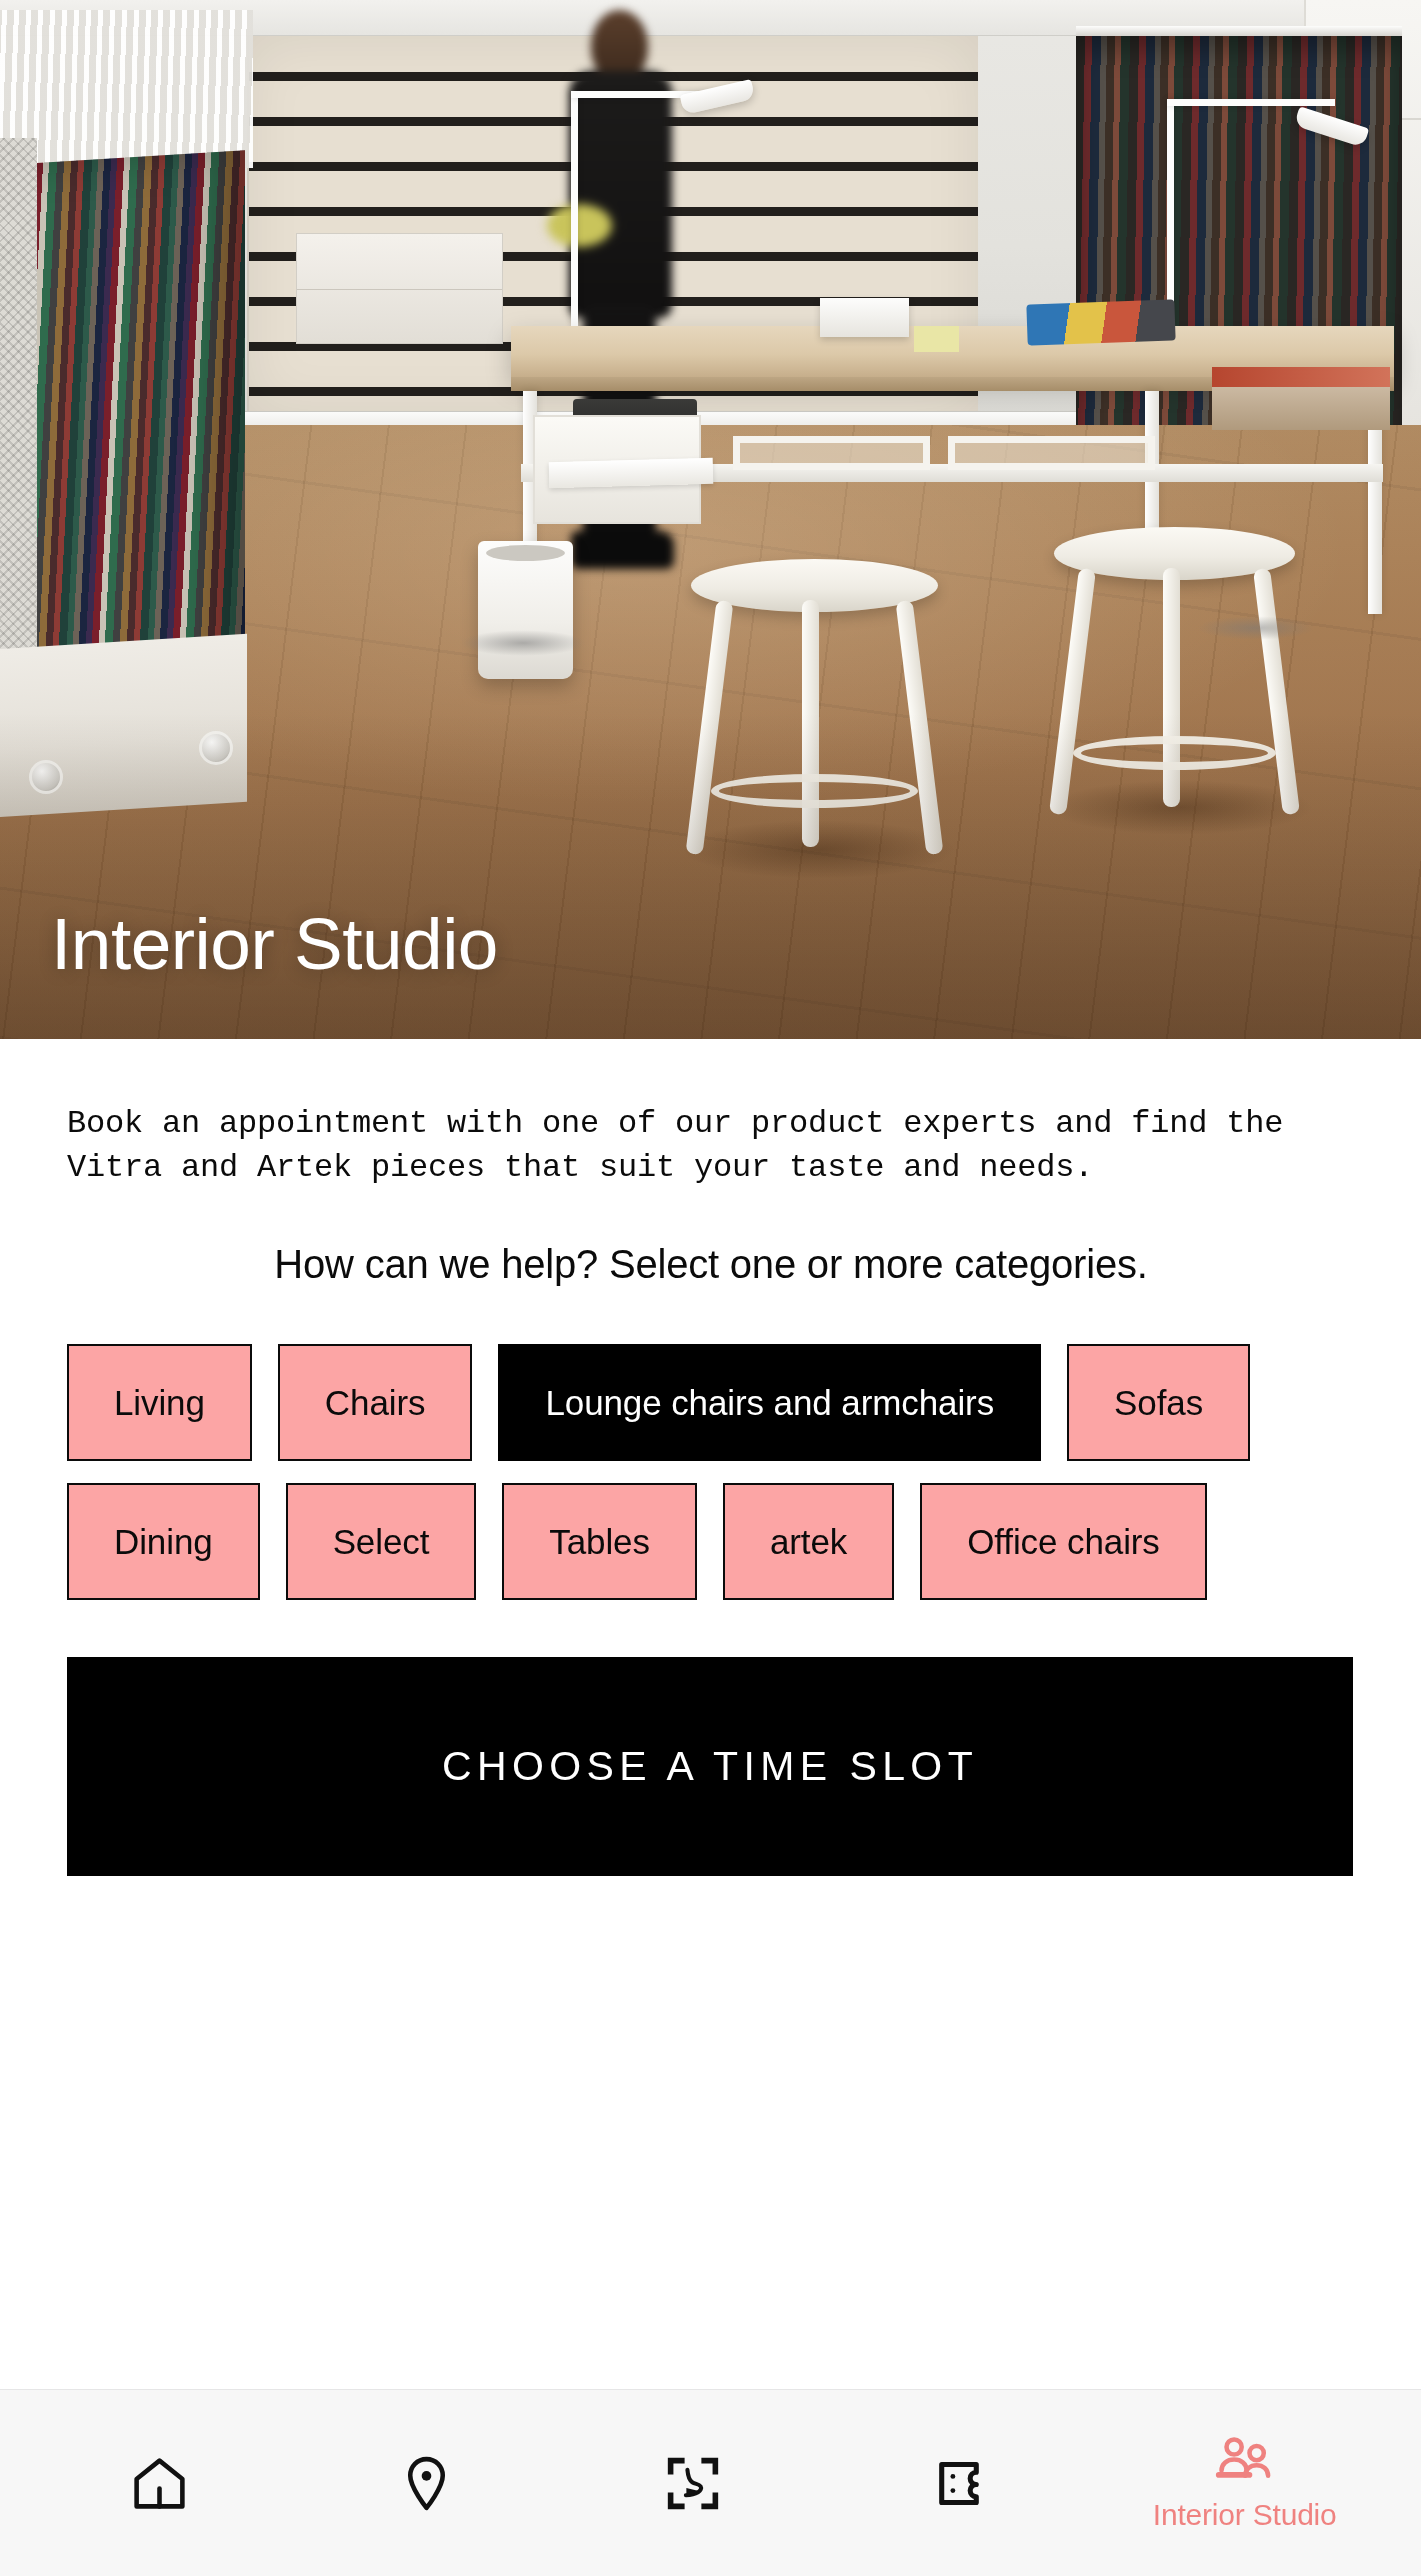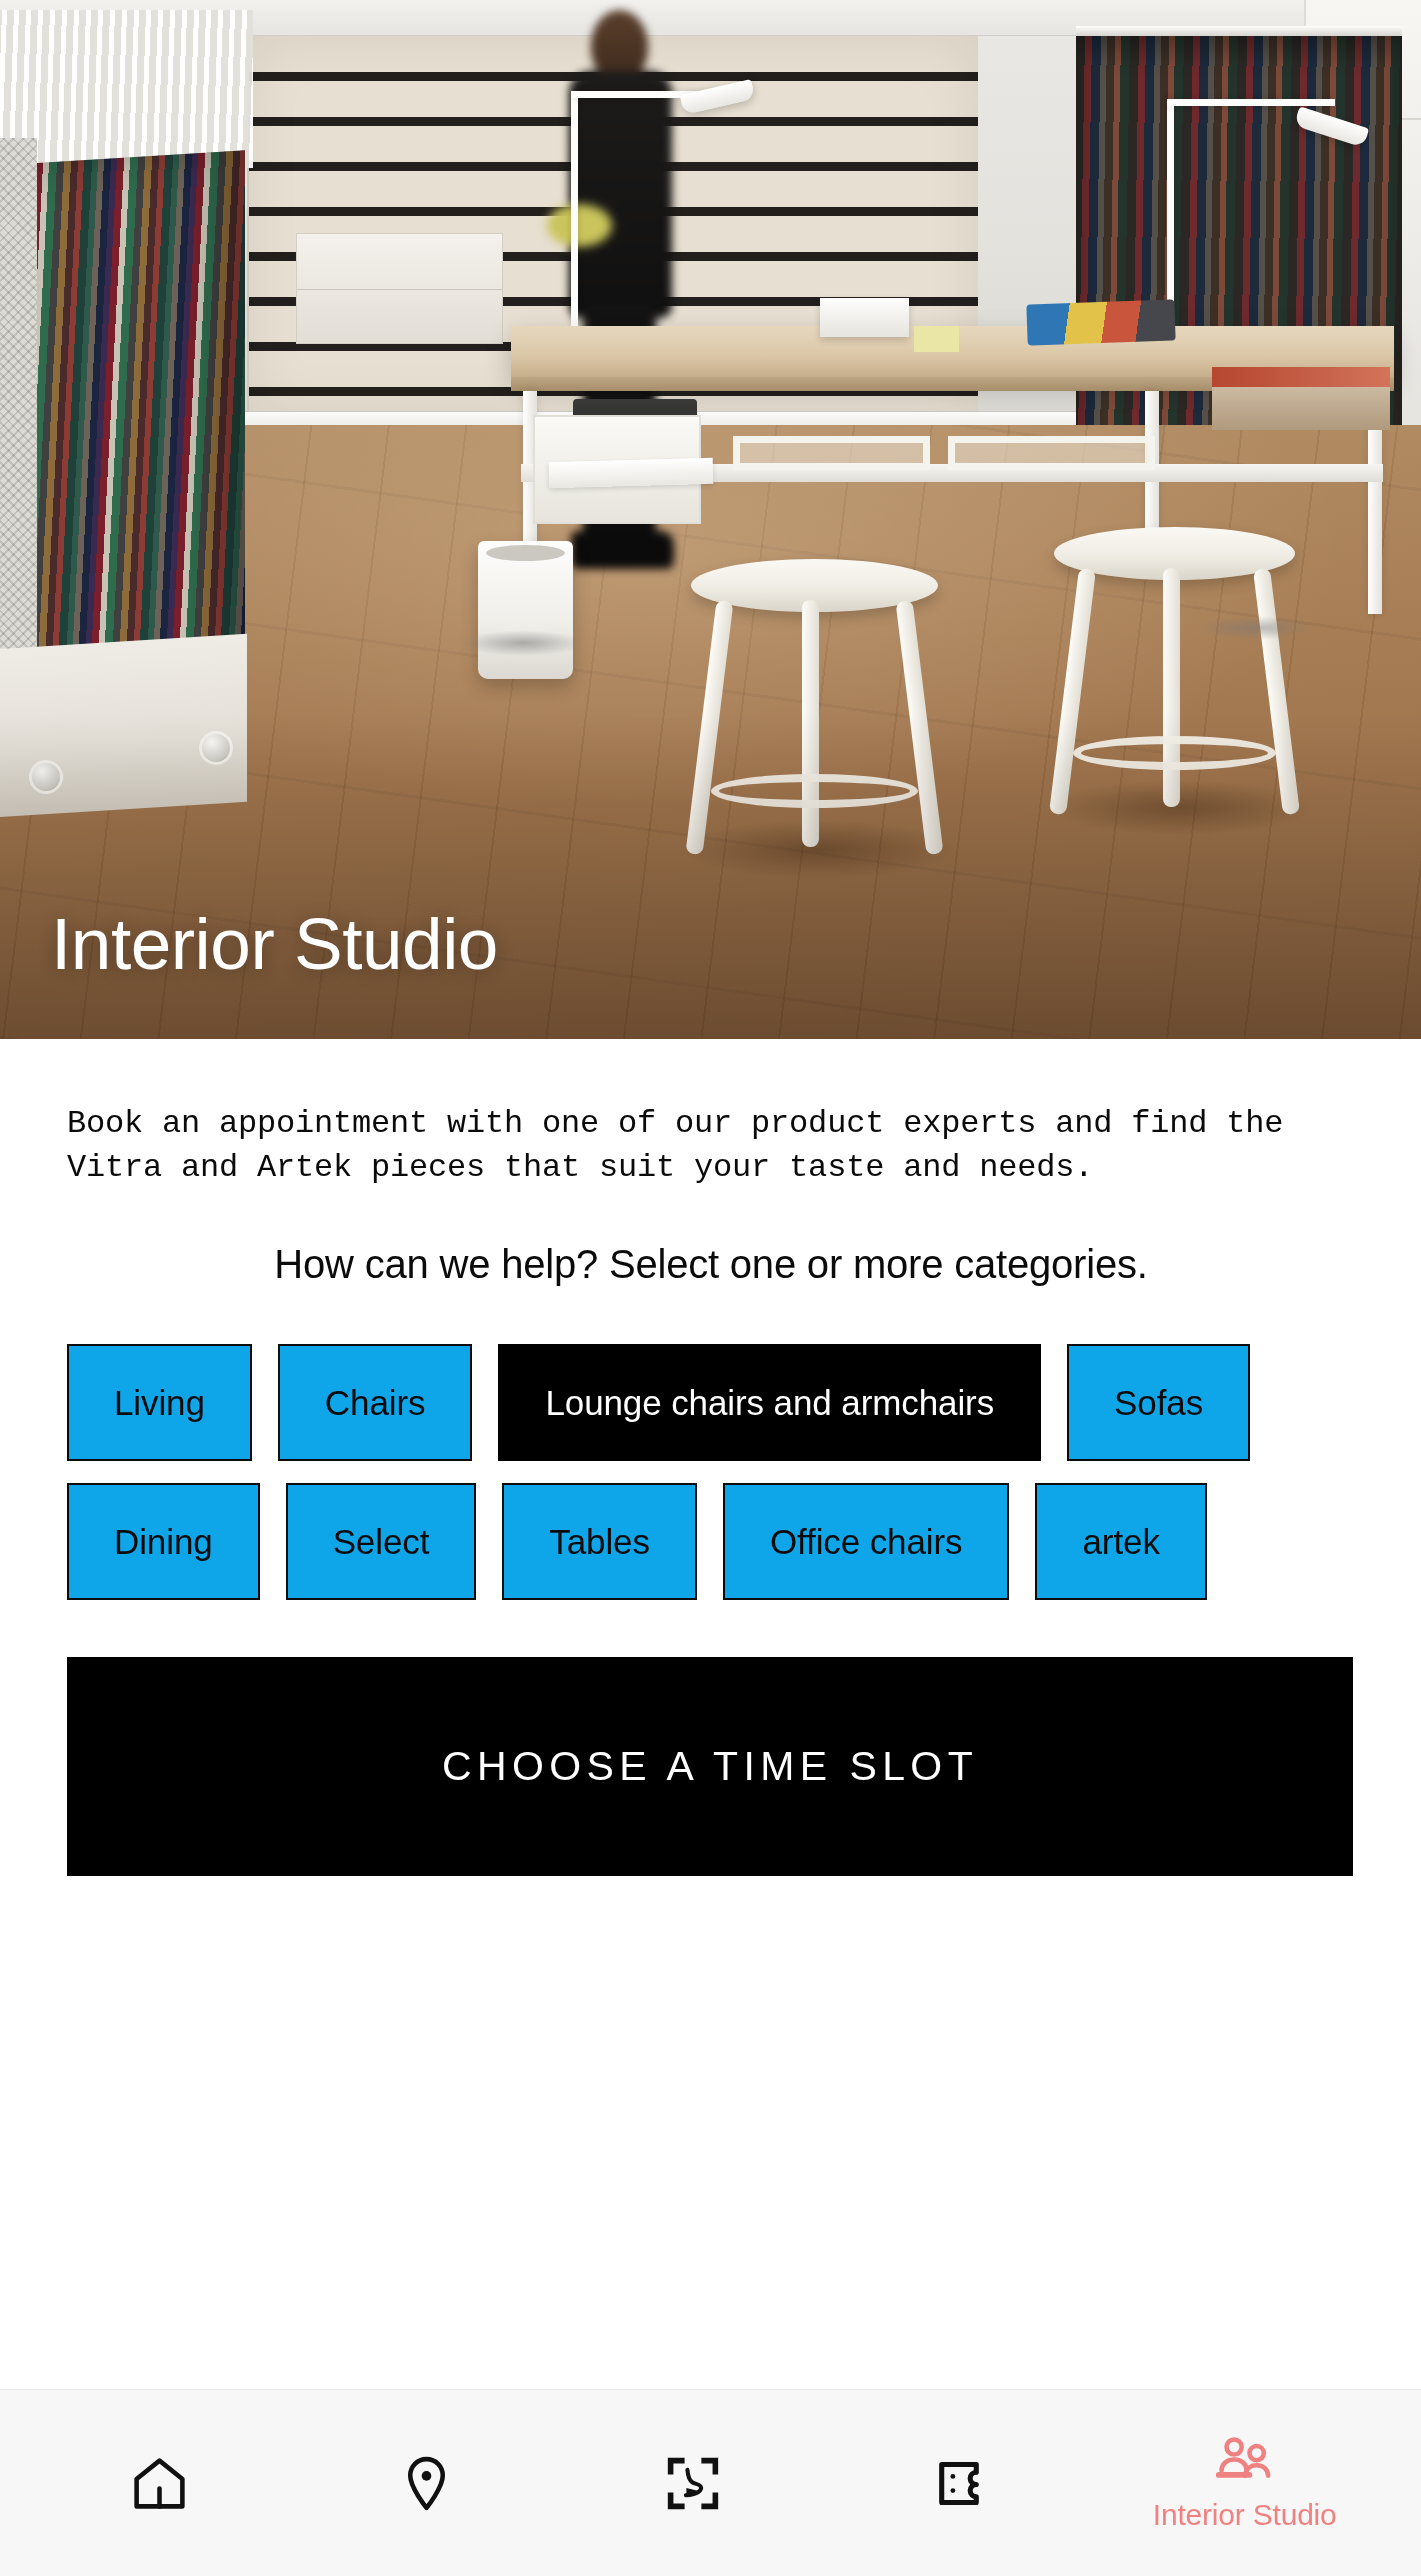--- a/index.html
+++ b/index.html
@@ -370,21 +370,21 @@
     max-width:1284px;
   }
 
   .chip{
     display:inline-flex;
     align-items:center;
     justify-content:center;
     height:117px;
     padding:0 45px;
     border:2px solid #0b0b0b;
-    background:#0ea5e9;
+    background:#fca5a5;
     color:#0b0b0b;
     font-size:35px;
     line-height:1;
     font-weight:400;
     cursor:pointer;
     white-space:nowrap;
     letter-spacing:-0.1px;
   }
   .chip.selected{
     background:#000000;
@@ -542,22 +542,22 @@
     <p class="question">How can we help? Select one or more categories.</p>
 
     <div class="chips">
       <button class="chip">Living</button>
       <button class="chip">Chairs</button>
       <button class="chip selected">Lounge chairs and armchairs</button>
       <button class="chip">Sofas</button>
       <button class="chip">Dining</button>
       <button class="chip">Select</button>
       <button class="chip">Tables</button>
+      <button class="chip">artek</button>
       <button class="chip">Office chairs</button>
-      <button class="chip">artek</button>
     </div>
 
     <button class="cta">CHOOSE A TIME SLOT</button>
   </main>
 
   <nav class="bottomnav">
 
     <a class="navitem">
       <span>
         <svg width="61" height="61" viewBox="0 0 24 24" fill="none" stroke="#111111" stroke-width="1.8" stroke-linejoin="round" stroke-linecap="round">

